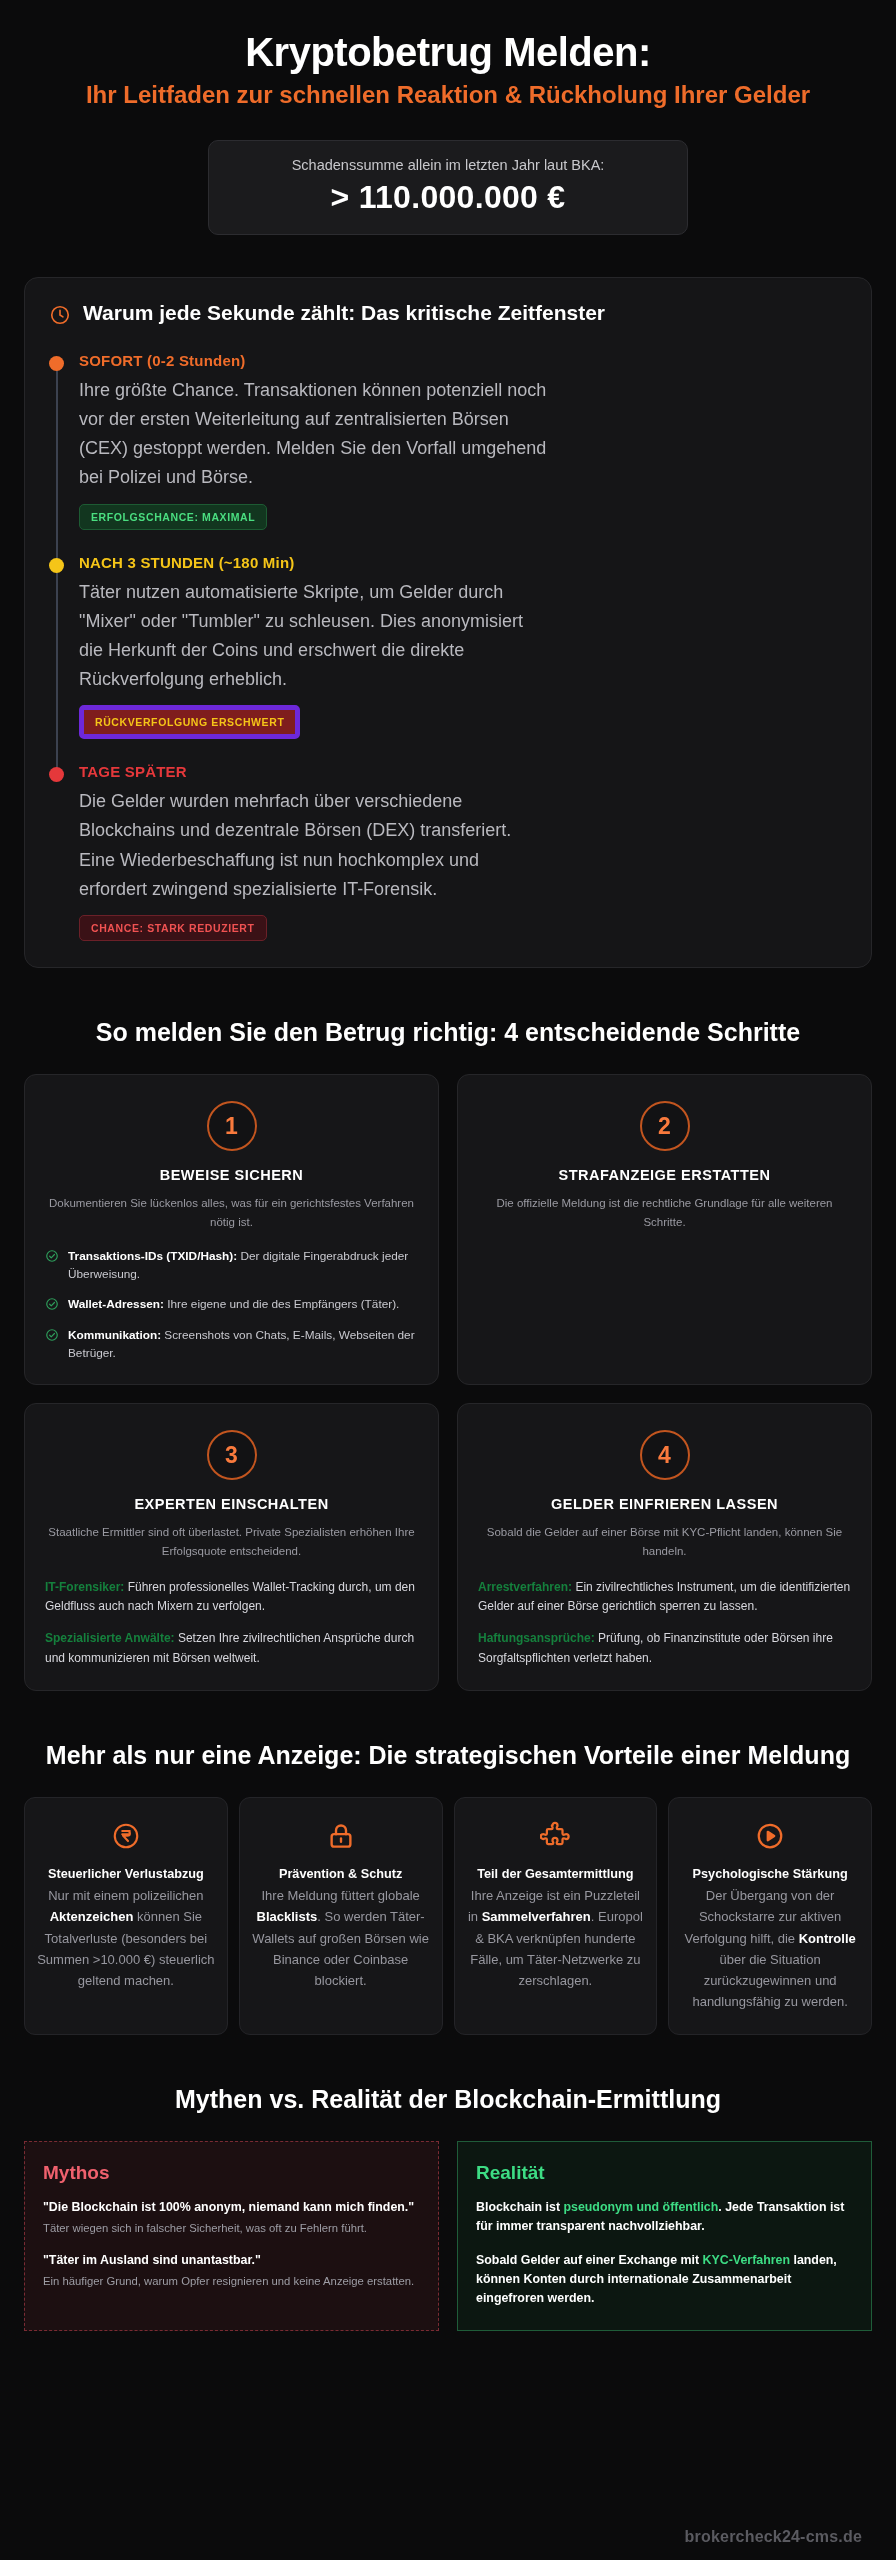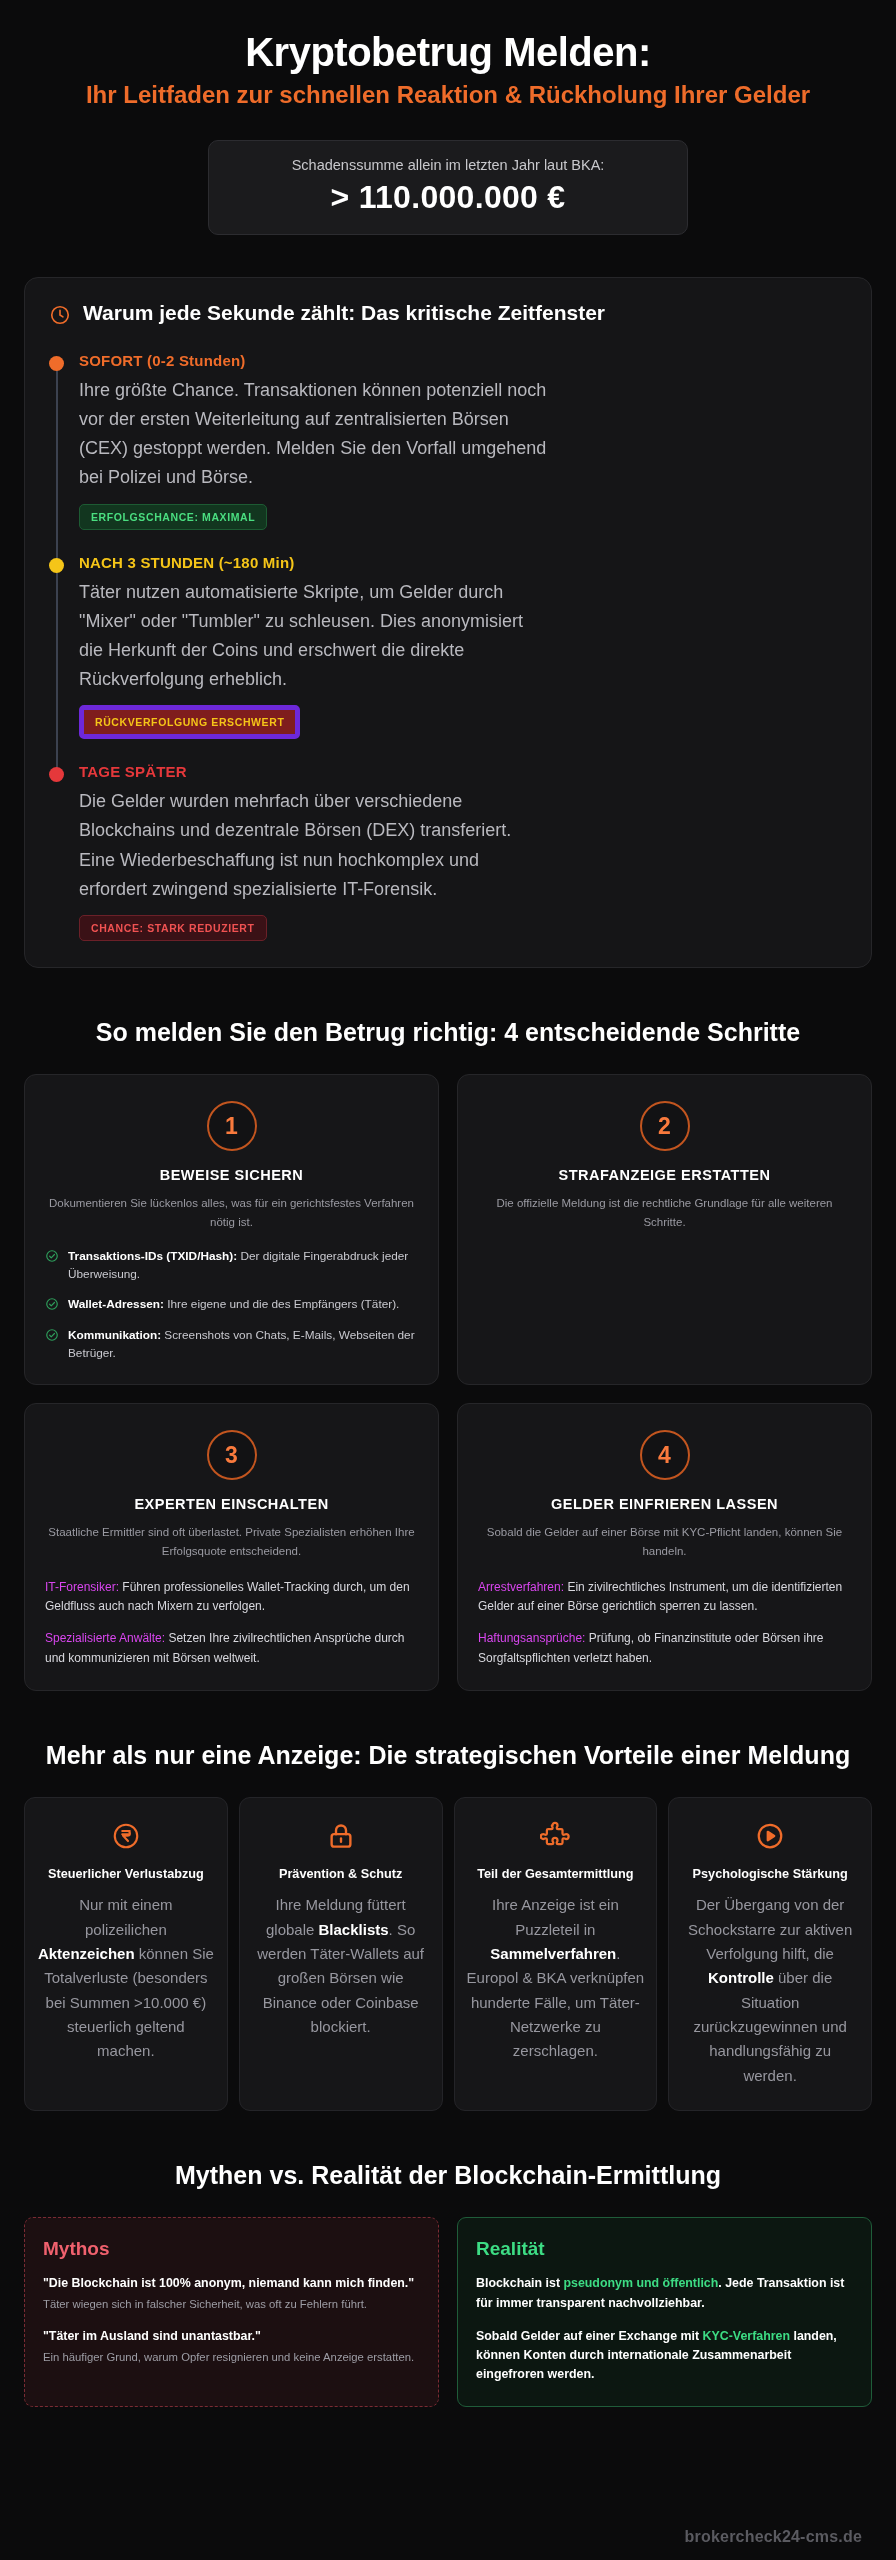--- a/index.html
+++ b/index.html
@@ -167,21 +167,21 @@
     padding: 14px 14px 15px;
     text-align: center;
     font-size: 11.8px;
     line-height: 1.62;
     color: #d6d6dc;
   }
   .callout .hl { color: #ffffff; font-weight: 700; display: block; margin-bottom: 3px; }
   .callout .o { color: #ef6c2a; font-weight: 700; }
   .bullets { margin-top: 18px; display: flex; flex-direction: column; gap: 13px; }
   .bullet { font-size: 12px; line-height: 1.6; color: #d8d8de; }
-  .bullet .lead { color: #d946ef; font-weight: 400; margin-top: 44px; }
+  .bullet .lead { color: #15803d; font-weight: 700; margin-top: 44px; }
 
   
   .benefits {
     margin: 26px 24px 0;
     display: grid;
     grid-template-columns: repeat(4, 1fr);
     gap: 11px;
   }
   .ben-card {
     background: #161618;
@@ -192,35 +192,35 @@
   }
   .ben-icon { height: 36px; display: flex; align-items: center; justify-content: center; }
   .ben-title {
     margin-top: 12px;
     font-size: 12.7px;
     font-weight: 700;
     line-height: 1.35;
     color: #ffffff;
   }
   .ben-text {
-    margin-top: 10px;
-    font-size: 15px;
+    margin-top: 2px;
+    font-size: 13px;
     line-height: 1.62;
     color: #97979f;
   }
   .ben-text b { color: #ffffff; }
 
   
   .mr {
     margin: 26px 24px 0;
     display: grid;
     grid-template-columns: 1fr 1fr;
     gap: 18px;
   }
-  .mr-card { border-radius: 9px; padding: 20px 18px 22px; }
+  .mr-card { border-radius: 0; padding: 20px 18px 22px; }
   .mr-card.myth {
     background: #1c0f11;
     border: 1px dashed #7a2b33;
   }
   .mr-card.real {
     background: #0c1711;
     border: 1px solid #1f5c39;
   }
   .mr-head { font-size: 19px; font-weight: 700; }
   .mr-head.myth { color: #f0616e; }

